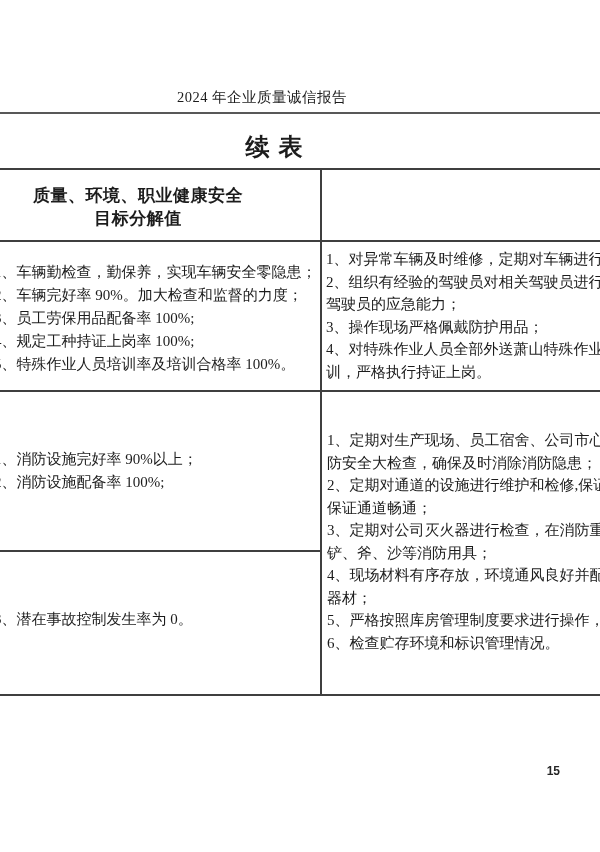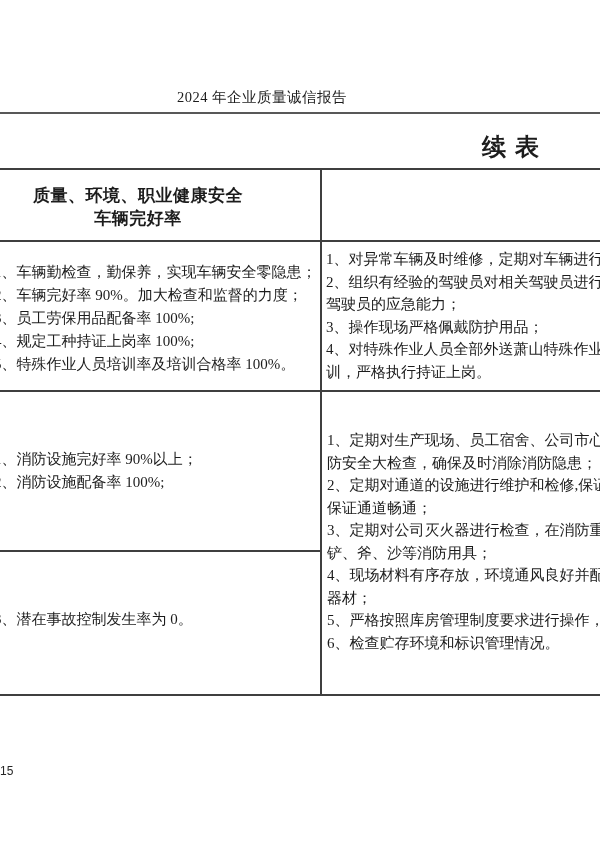--- a/index.html
+++ b/index.html
@@ -14,21 +14,21 @@
   .running-header{
     position:absolute;top:88px;left:0;width:524px;
     text-align:center;font-size:14.5px;letter-spacing:0.5px;
   }
   .header-rule{
     position:absolute;top:112px;left:0;width:600px;height:2px;
     background:#585858;
   }
   .cont-title{
     position:absolute;top:131px;left:0;width:548px;
-    text-align:right;font-size:24px;font-weight:bold;letter-spacing:9px;
+    text-align:center;font-size:24px;font-weight:bold;letter-spacing:9px;
     text-indent:9px;
   }
   
   .t-line{position:absolute;background:#3f3f3f;}
   .t-top{top:168px;left:0;width:600px;height:2px;}
   .t-headerbottom{top:240px;left:0;width:600px;height:2px;}
   .t-rowdiv{top:390px;left:0;width:600px;height:2px;}
   .t-leftdiv{top:550px;left:0;width:321px;height:2px;}
   .t-bottom{top:694px;left:0;width:600px;height:2px;}
   .t-vert{top:168px;left:320px;width:2px;height:528px;}
@@ -46,23 +46,23 @@
   
   .cell{position:absolute;font-size:15px;}
   .ln{white-space:nowrap;}
   .c-left-r1{left:-6px;top:261px;line-height:23px;}
   .c-right-r1{left:326px;top:248px;line-height:22.6px;}
   .c-left-r2{left:-6px;top:448px;line-height:23px;}
   .c-left-r3{left:-6px;top:608px;line-height:23px;}
   .c-right-r2{left:327px;top:429px;line-height:22.5px;}
   .page-number{
     position:absolute;top:764px;left:0;width:560px;
-    text-align:left;
+    text-align:right;
     font-family:"Liberation Sans","DejaVu Sans",sans-serif;
-    font-size:12px;font-weight:normal;color:#262626;
+    font-size:12px;font-weight:bold;color:#262626;
   }
 </style>
 </head>
 <body>
 
 <div class="page">
 
   <div class="running-header">2024 年企业质量诚信报告</div>
   <div class="header-rule"></div>
 
@@ -70,21 +70,21 @@
 
   <div class="t-line t-top"></div>
   <div class="t-line t-headerbottom"></div>
   <div class="t-line t-rowdiv"></div>
   <div class="t-line t-leftdiv"></div>
   <div class="t-line t-bottom"></div>
   <div class="t-line t-vert"></div>
 
   <div class="hcell-left">
     <div class="ln">质量、环境、职业健康安全</div>
-    <div class="ln">车辆完好率</div>
+    <div class="ln">目标分解值</div>
   </div>
 
   <div class="cell c-left-r1">
     <div class="ln">1、车辆勤检查，勤保养，实现车辆安全零隐患；</div>
     <div class="ln">2、车辆完好率 90%。加大检查和监督的力度；</div>
     <div class="ln">3、员工劳保用品配备率 100%;</div>
     <div class="ln">4、规定工种持证上岗率 100%;</div>
     <div class="ln">5、特殊作业人员培训率及培训合格率 100%。</div>
   </div>
 

